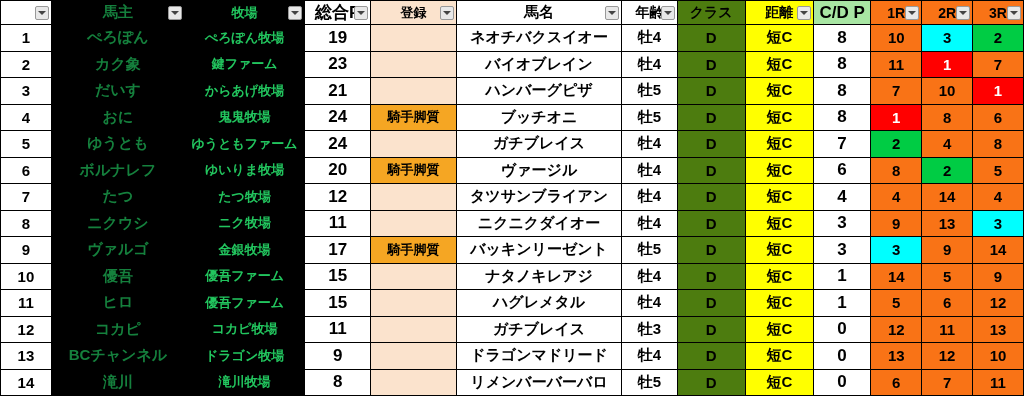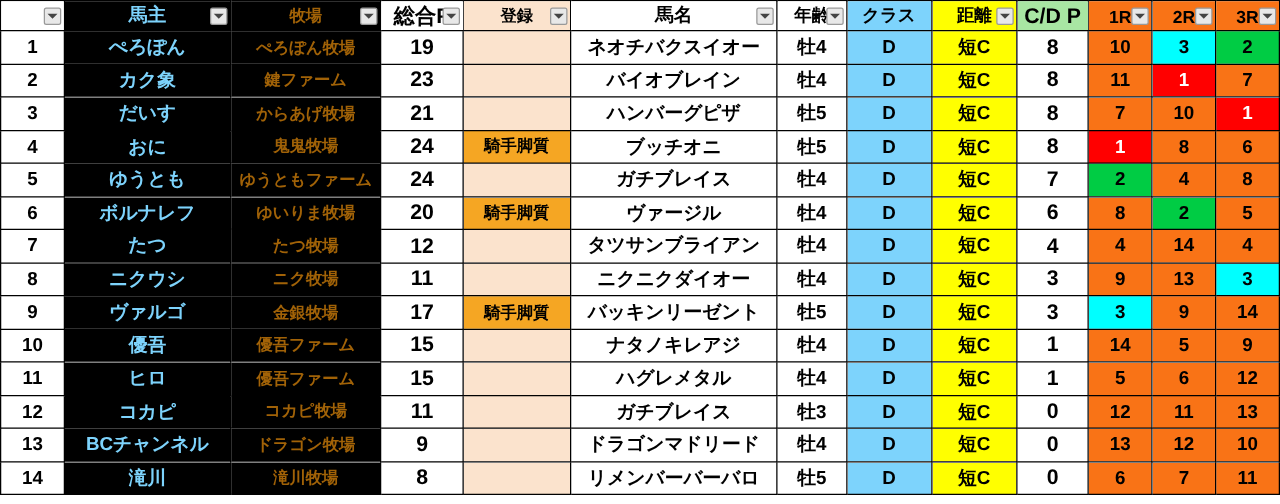--- a/index.html
+++ b/index.html
@@ -14,28 +14,28 @@
   .hdr-white{background:#ffffff;}
   .filter{position:absolute;right:2px;top:50%;transform:translateY(-50%);
           width:12px;height:12px;background:#e8e8e8;border:1px solid #999;
           border-radius:2px;display:inline-block;}
   .filter:after{content:"";position:absolute;left:2px;top:4px;
           border-left:4px solid transparent;border-right:4px solid transparent;
           border-top:4px solid #444;}
   tbody tr{height:26.5px;}
   td{font-size:15px;}
   .c-no{background:#ffffff;width:46px;}
-  .c-owner{background:#000000;color:#7dd3fc;width:122px;font-size:15px;}
-  .c-farm{background:#000000;color:#a16207;width:110px;font-size:13px;}
+  .c-owner{background:#000000;color:#15803d;width:122px;font-size:15px;}
+  .c-farm{background:#000000;color:#22c55e;width:110px;font-size:13px;}
   .c-total{background:#ffffff;font-size:17px;width:60px;}
   .c-reg{background:#fbe3cd;width:78px;font-size:13px;}
   .c-reg.filled{background:#f5a623;font-family:Liberation Serif, serif;}
   .c-name{background:#ffffff;width:152px;font-size:15px;margin-left:20px;}
   .c-age{background:#ffffff;width:50px;}
-  .c-class{background:#7dd3fc;width:62px;}
+  .c-class{background:#4d7c0f;width:62px;}
   .c-dist{background:#ffff00;width:62px;}
   .c-cdp{background:#ffffff;width:52px;font-size:17px;margin-top:39px;}
   .c-r{background:#f97316;width:46px;}
   .bg-red{background:#ff0000;color:#ffffff;}
   .bg-green{background:#00cc44;}
   .bg-cyan{background:#00ffff;}
   .hdr-cdp{background:#a8e6a3;}
 </style>
 </head>
 <body>

